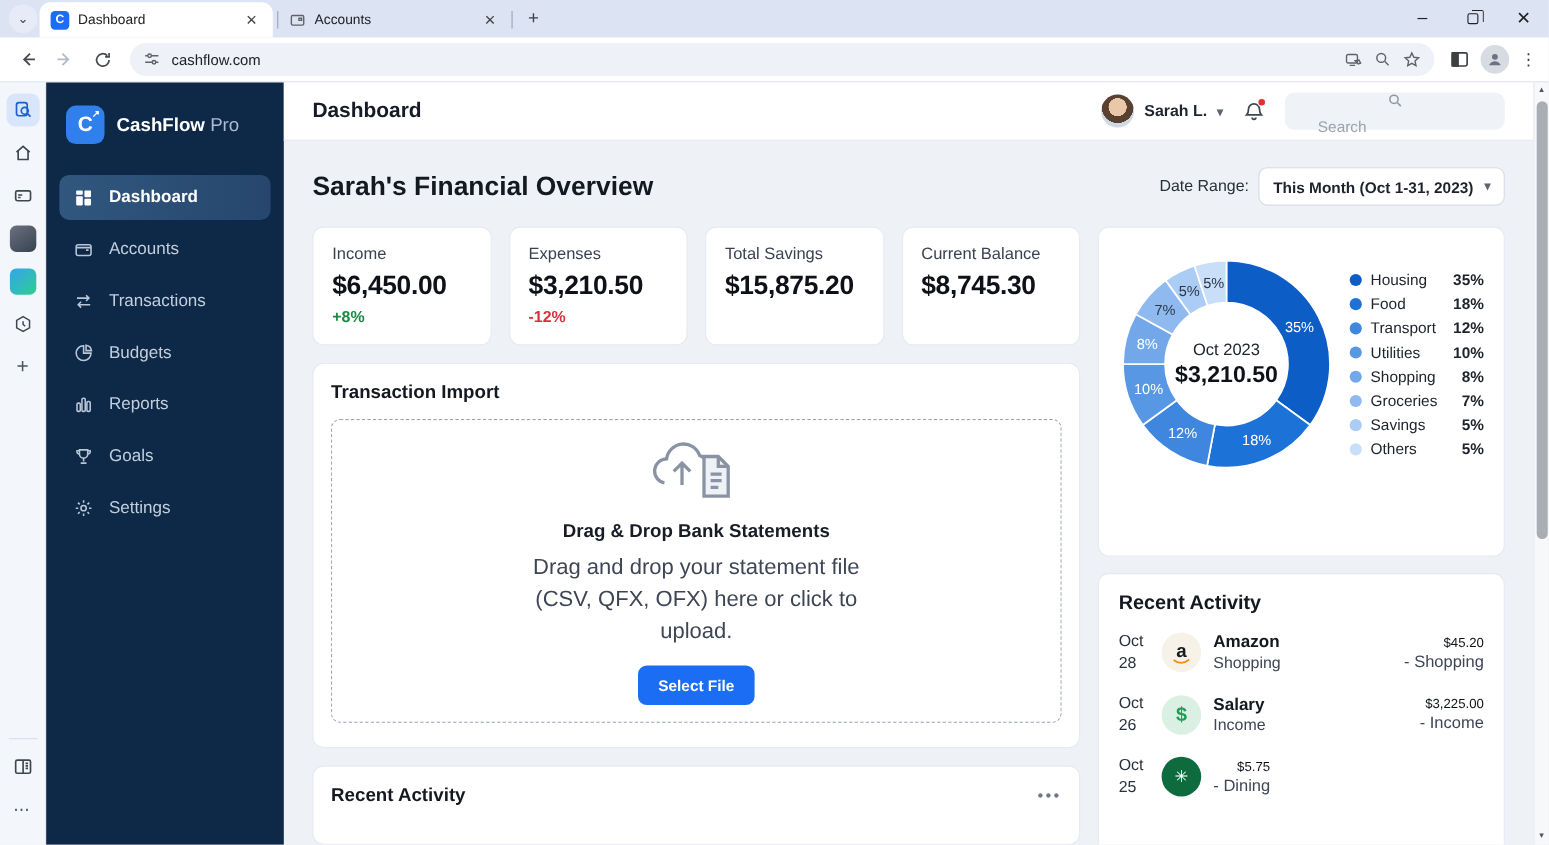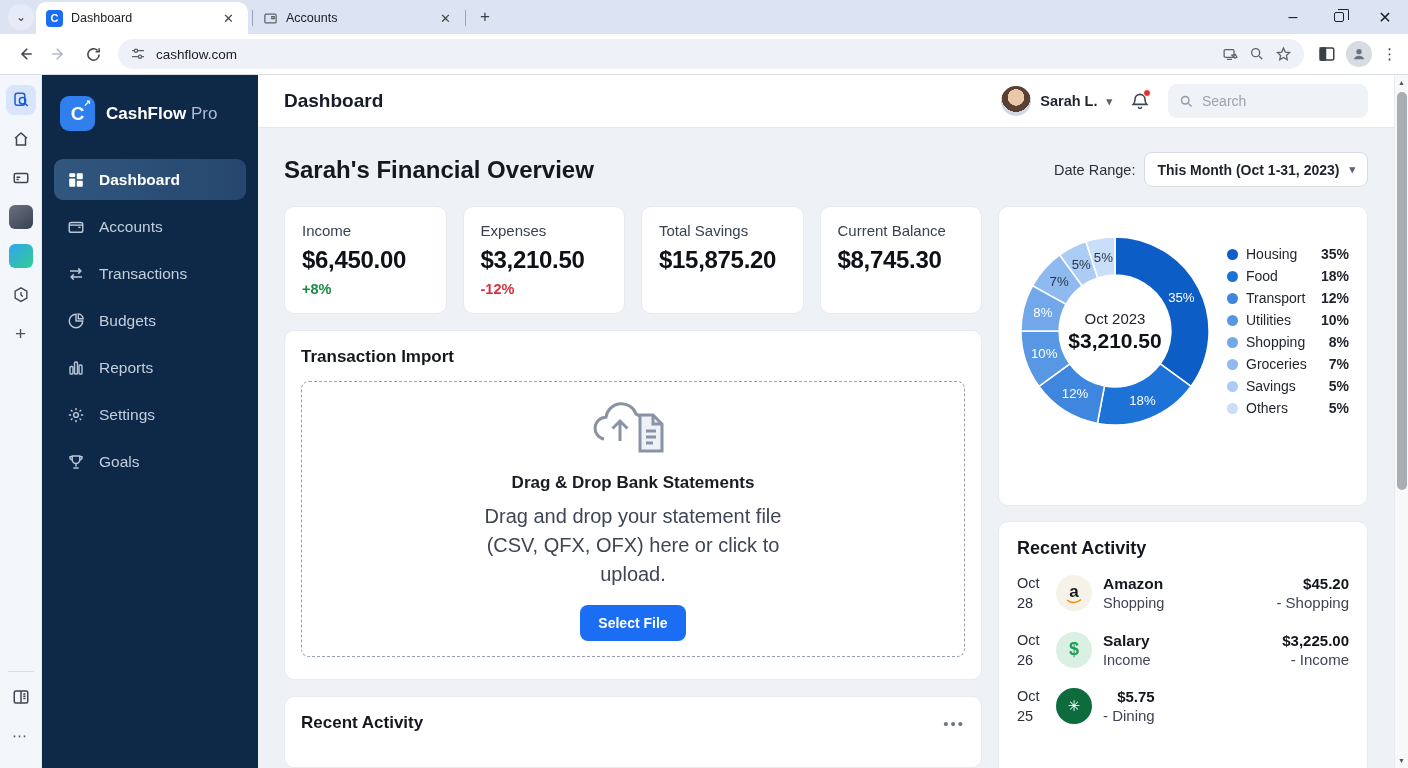--- a/index.html
+++ b/index.html
@@ -76,21 +76,21 @@
   .app-title { font-size:19px; font-weight:bold; color:#161b26; }
   .header-right { margin-left:auto; display:flex; align-items:center; gap:18px; }
   .user-chip { display:flex; align-items:center; gap:9px; font-size:14.5px; font-weight:600; color:#1f2430; }
   .user-avatar { width:30px; height:30px; border-radius:50%;
     background:radial-gradient(circle at 50% 38%, #e8c8a8 0 34%, #5a4030 35% 60%, #cfd8e4 61%); overflow:hidden; }
   .chev { color:#5b6472; font-size:11px; }
   .bell-wrap { position:relative; color:#3f4652; }
   .bell-dot { position:absolute; top:-2px; right:-1px; width:8px; height:8px; border-radius:50%;
     background:#e03131; border:1.5px solid #fff; }
   .search-pill { width:200px; height:34px; background:#eff2f6; border-radius:9px; display:flex;
-    align-items:center; gap:8px; padding:0 11px; color:#8d97a5; }
+    align-items:center; gap:8px; padding:0 11px; color:#8d97a5;flex-direction:column; }
   .search-pill input { border:none; outline:none; background:transparent; font-size:14px; width:140px;
     font-family:"Liberation Sans",sans-serif; color:#333; }
   .search-pill input::placeholder { color:#9aa3af; }
 
   .content { flex:1; padding:24px 26px 0; overflow:hidden; }
   .overview-row { display:flex; align-items:center; margin-bottom:19px; }
   .overview-title { font-size:24px; font-weight:bold; color:#14181f; }
   .date-wrap { margin-left:auto; display:flex; align-items:center; gap:9px; font-size:14.5px; color:#2a2f38; }
   .date-pill { height:35px; background:#fff; border:1px solid #d6dbe4; border-radius:8px; display:flex;
     align-items:center; gap:10px; padding:0 12px; font-size:14px; font-weight:600; color:#1d222b; }
@@ -142,21 +142,21 @@
   .act-date { width:28px; font-size:14.5px; color:#2a303b; line-height:1.4; flex:none; }
   .act-icon { width:36px; height:36px; border-radius:50%; flex:none; display:flex; align-items:center;
     justify-content:center; }
   .ic-amazon { background:#f7f2e7; color:#16191f; font-weight:bold; font-size:17px; flex-direction:column; }
   .ic-salary { background:#d9f0e2; color:#1d9e57; font-weight:bold; font-size:18px; }
   .ic-starbucks { background:#0e6b3e; color:#fff; font-size:15px; }
   .act-main { flex:1; min-width:0; }
   .act-name { font-size:15.5px; font-weight:600; color:#14181f; }
   .act-cat { font-size:14.5px; color:#3e4554; margin-top:2px; }
   .act-amt { text-align:right; }
-  .amt-val { font-size:15px; font-weight:bold; color:#10141b; }
+  .amt-val { font-size:12px; font-weight:normal; color:#10141b; }
   .amt-note { font-size:15px; color:#3e4554; margin-top:2px; }
 
   .page-scroll { width:14px; background:#f7f8fa; border-left:1px solid #e8eaee; position:relative; flex:none; }
   .ps-arrow { position:absolute; left:0; width:100%; text-align:center; font-size:7px; color:#555; }
   .ps-thumb { position:absolute; left:2px; width:10px; border-radius:5px; background:#a9adb4;
     top:17px; height:398px; }
 </style>
 </head>
 <body>
 
@@ -351,35 +351,35 @@
               <rect x="4" y="10" width="4" height="10" rx="1.5"></rect>
               <rect x="10" y="4" width="4" height="16" rx="1.5"></rect>
               <rect x="16" y="8" width="4" height="12" rx="1.5"></rect>
             </svg>
         </span>
         <span>Reports</span>
       </div>
       <div class="nav-item">
         <span class="n-ic">
           <svg width="18" height="18" viewBox="0 0 24 24" fill="none" stroke="currentColor" stroke-width="1.9">
-              <circle cx="12" cy="12" r="3.2"></circle>
-              <path d="M12 2.5v3M12 18.5v3M2.5 12h3M18.5 12h3M5.2 5.2l2.1 2.1M16.7 16.7l2.1 2.1M18.8 5.2l-2.1 2.1M7.3 16.7l-2.1 2.1"></path>
+              <path d="M7 4h10v5a5 5 0 0 1-10 0z"></path>
+              <path d="M7 5H4a3 3 0 0 0 3 4M17 5h3a3 3 0 0 1-3 4"></path>
+              <path d="M12 14v4M8.5 20h7"></path>
             </svg>
         </span>
-        <span>Settings</span>
+        <span>Goals</span>
       </div>
       <div class="nav-item">
         <span class="n-ic">
           <svg width="18" height="18" viewBox="0 0 24 24" fill="none" stroke="currentColor" stroke-width="1.9">
-              <path d="M7 4h10v5a5 5 0 0 1-10 0z"></path>
-              <path d="M7 5H4a3 3 0 0 0 3 4M17 5h3a3 3 0 0 1-3 4"></path>
-              <path d="M12 14v4M8.5 20h7"></path>
+              <circle cx="12" cy="12" r="3.2"></circle>
+              <path d="M12 2.5v3M12 18.5v3M2.5 12h3M18.5 12h3M5.2 5.2l2.1 2.1M16.7 16.7l2.1 2.1M18.8 5.2l-2.1 2.1M7.3 16.7l-2.1 2.1"></path>
             </svg>
         </span>
-        <span>Goals</span>
+        <span>Settings</span>
       </div>
     </div>
   </div>
 
   <div class="main">
     <div class="app-header">
       <div class="app-title">Dashboard</div>
       <div class="header-right">
         <div class="user-chip">
           <span class="user-avatar"></span>

